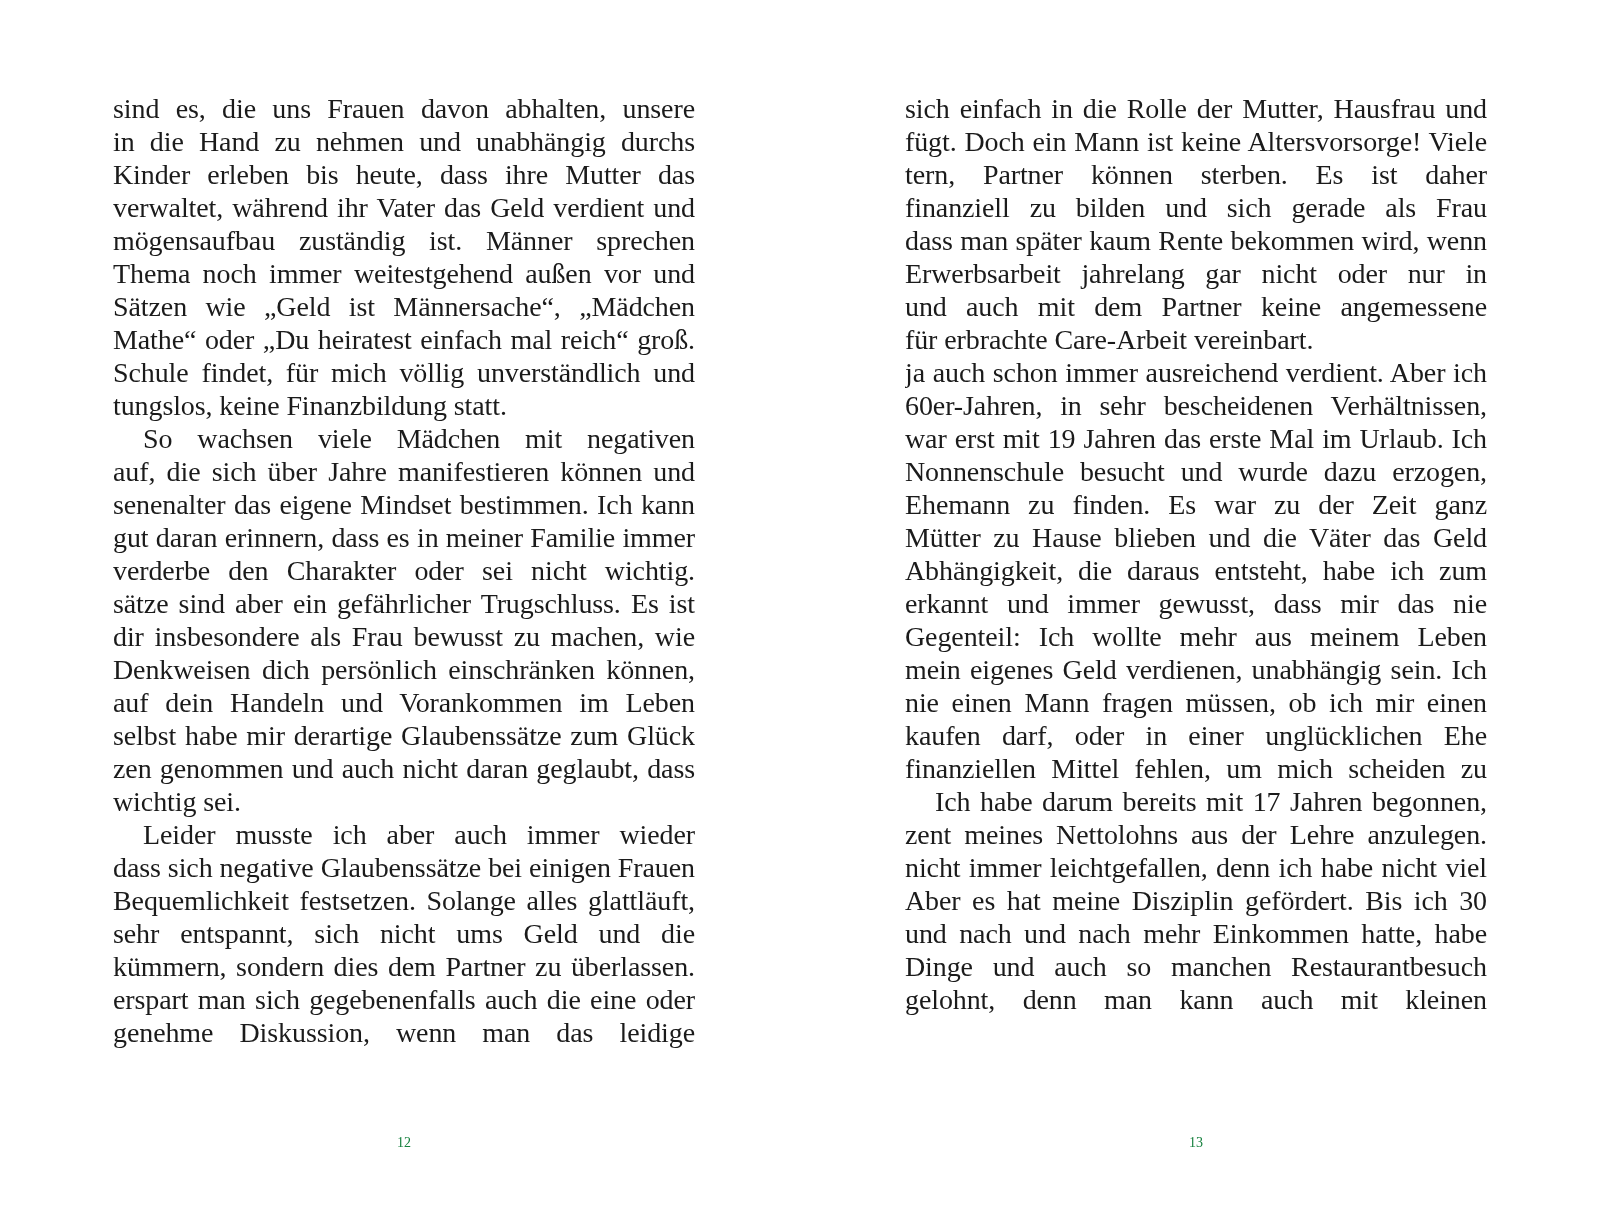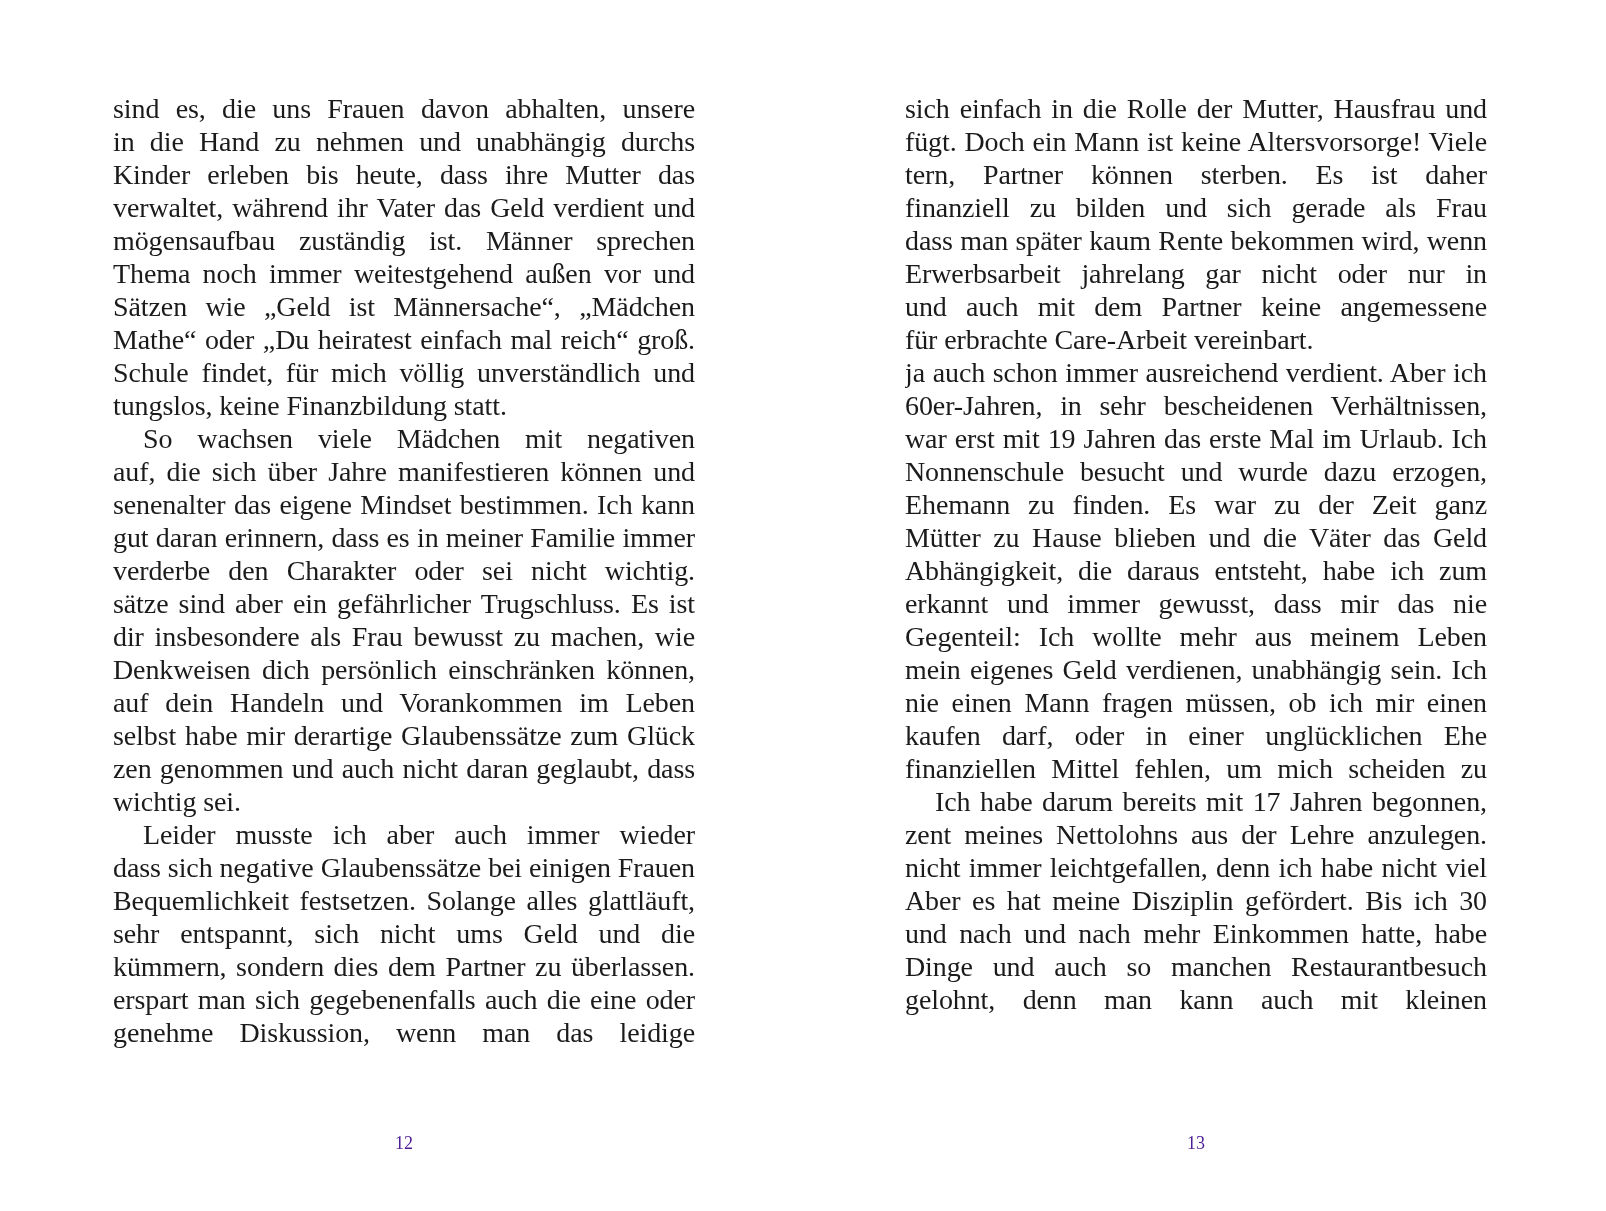--- a/index.html
+++ b/index.html
@@ -45,24 +45,24 @@
     overflow: hidden;
   }
   .line.first { text-indent: 30px; }
   .line.last  { text-align-last: left; }
   .page-number {
     position: absolute;
     top: 1128px;
     left: 0;
     width: 582px;
     text-align: center;
-    font-size: 18px;
+    font-size: 14px;
     line-height: 30px;
     font-variant-numeric: oldstyle-nums;
-    color: #4c1d95;
+    color: #15803d;
   }
 </style>
 </head>
 <body>
 
 <div class="spread">
 
   <section class="page left">
     <div class="text-block">
         <div class="line">sind es, die uns Frauen davon abhalten, unsere Finanzen selbst</div>

